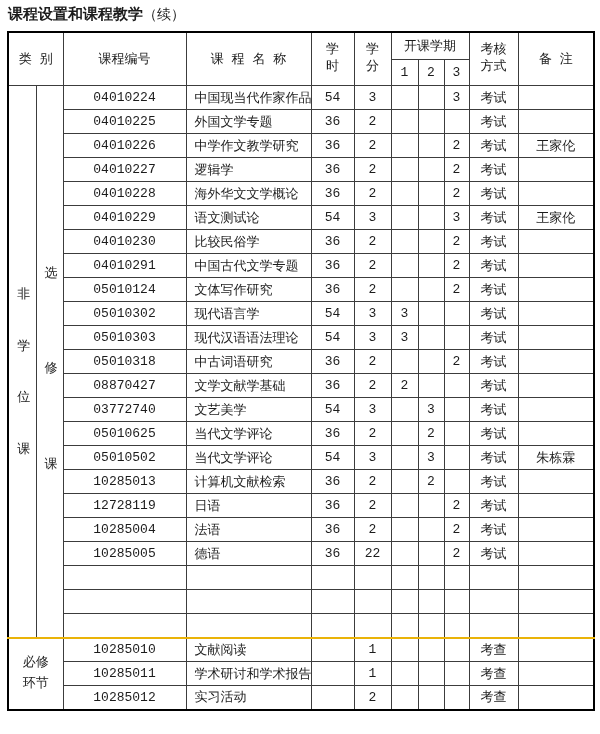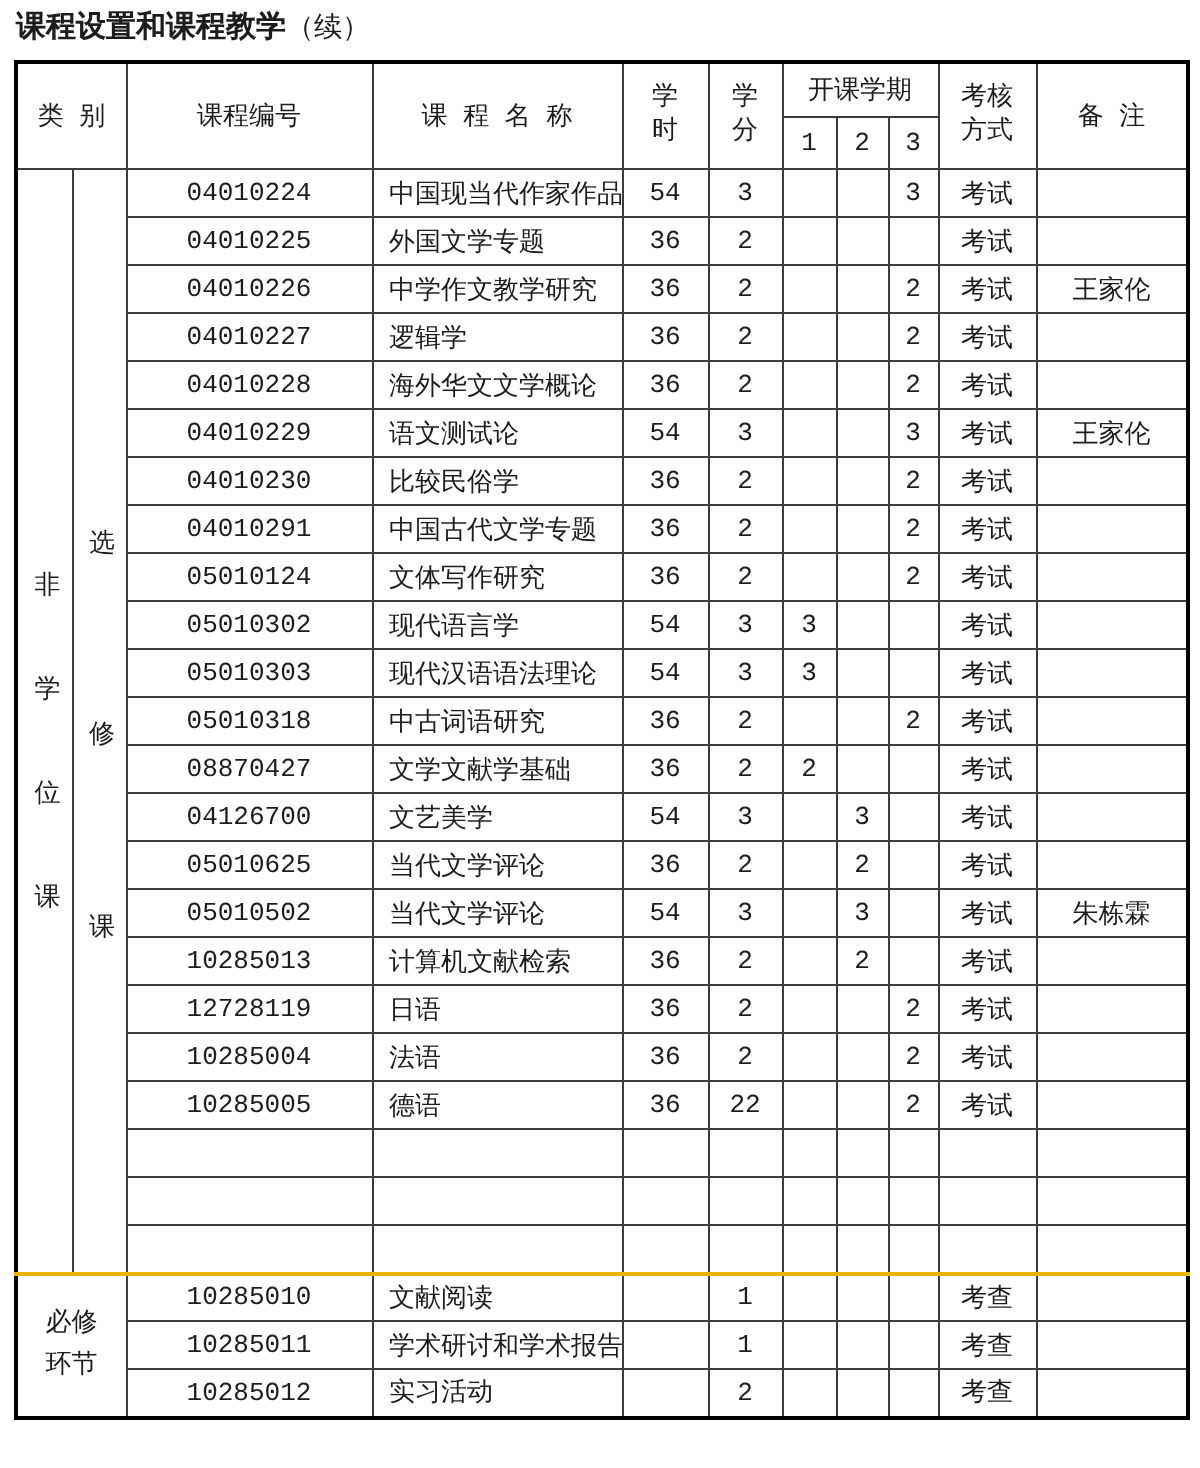--- a/index.html
+++ b/index.html
@@ -254,21 +254,21 @@
     <td class="name">文学文献学基础</td>
     <td>36</td>
     <td>2</td>
     <td>2</td>
     <td></td>
     <td></td>
     <td>考试</td>
     <td></td>
   </tr>
         <tr>
-    <td>04126700</td>
+    <td>03772740</td>
     <td class="name">文艺美学</td>
     <td>54</td>
     <td>3</td>
     <td></td>
     <td>3</td>
     <td></td>
     <td>考试</td>
     <td></td>
   </tr>
         <tr>

